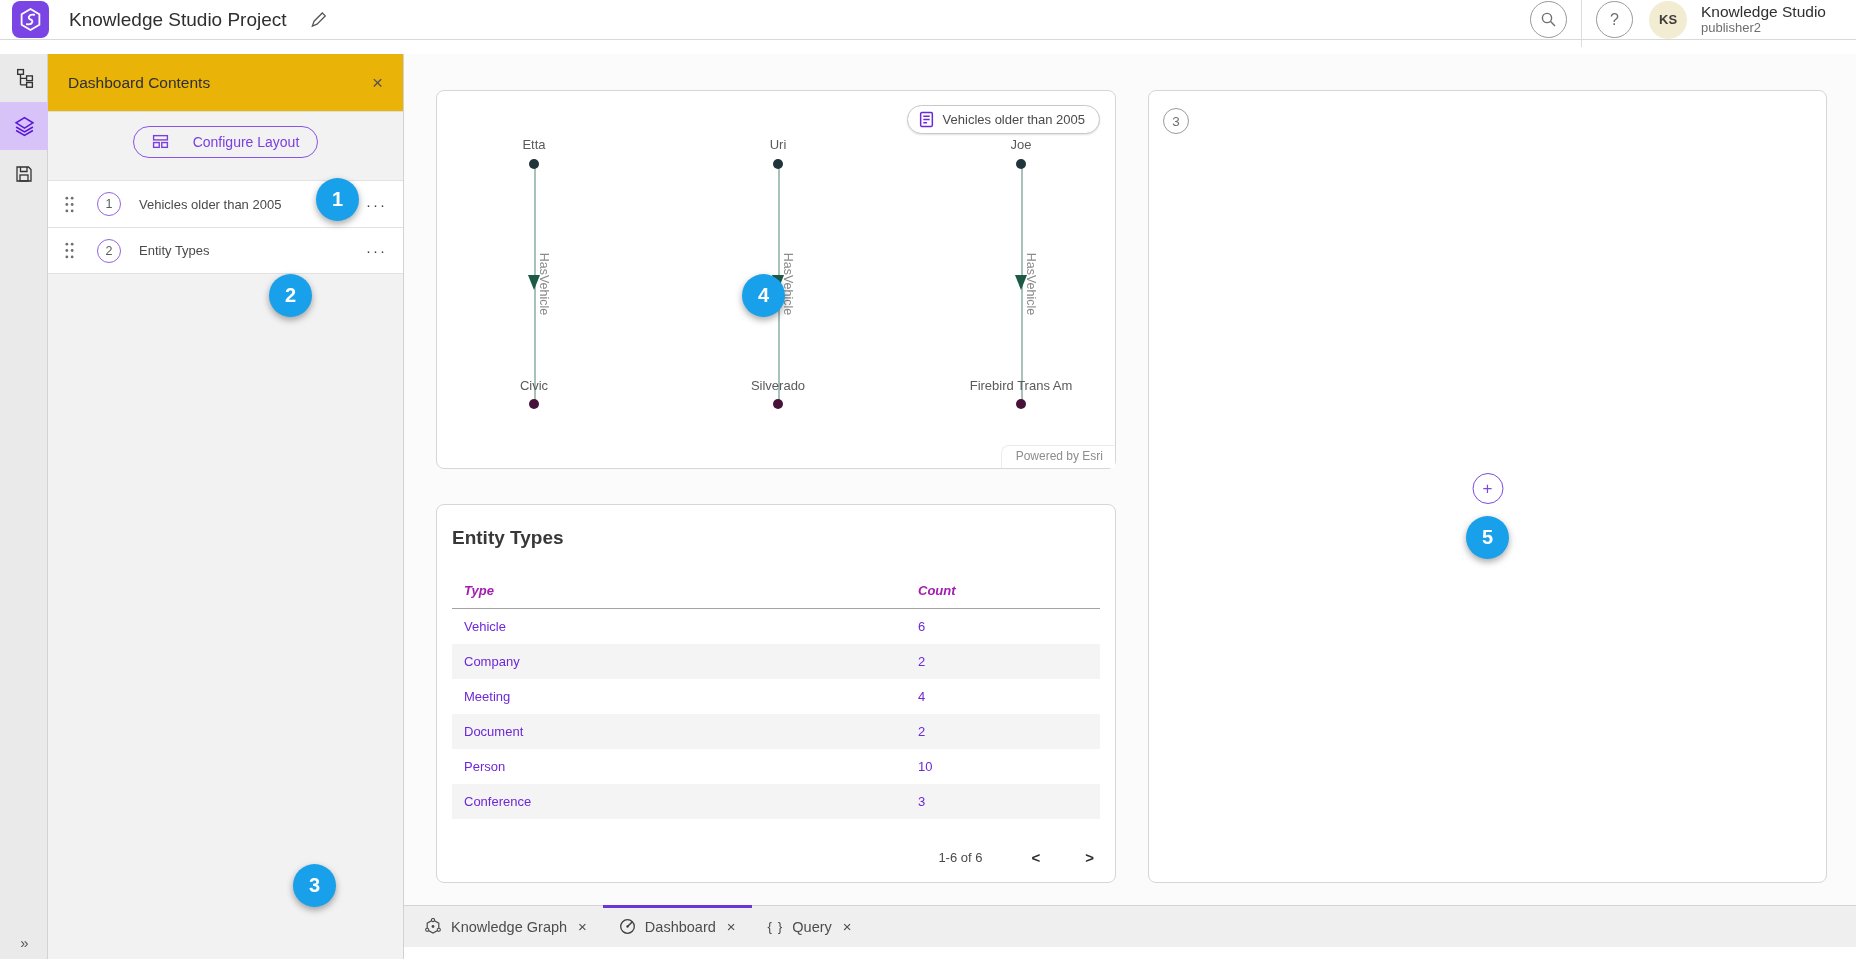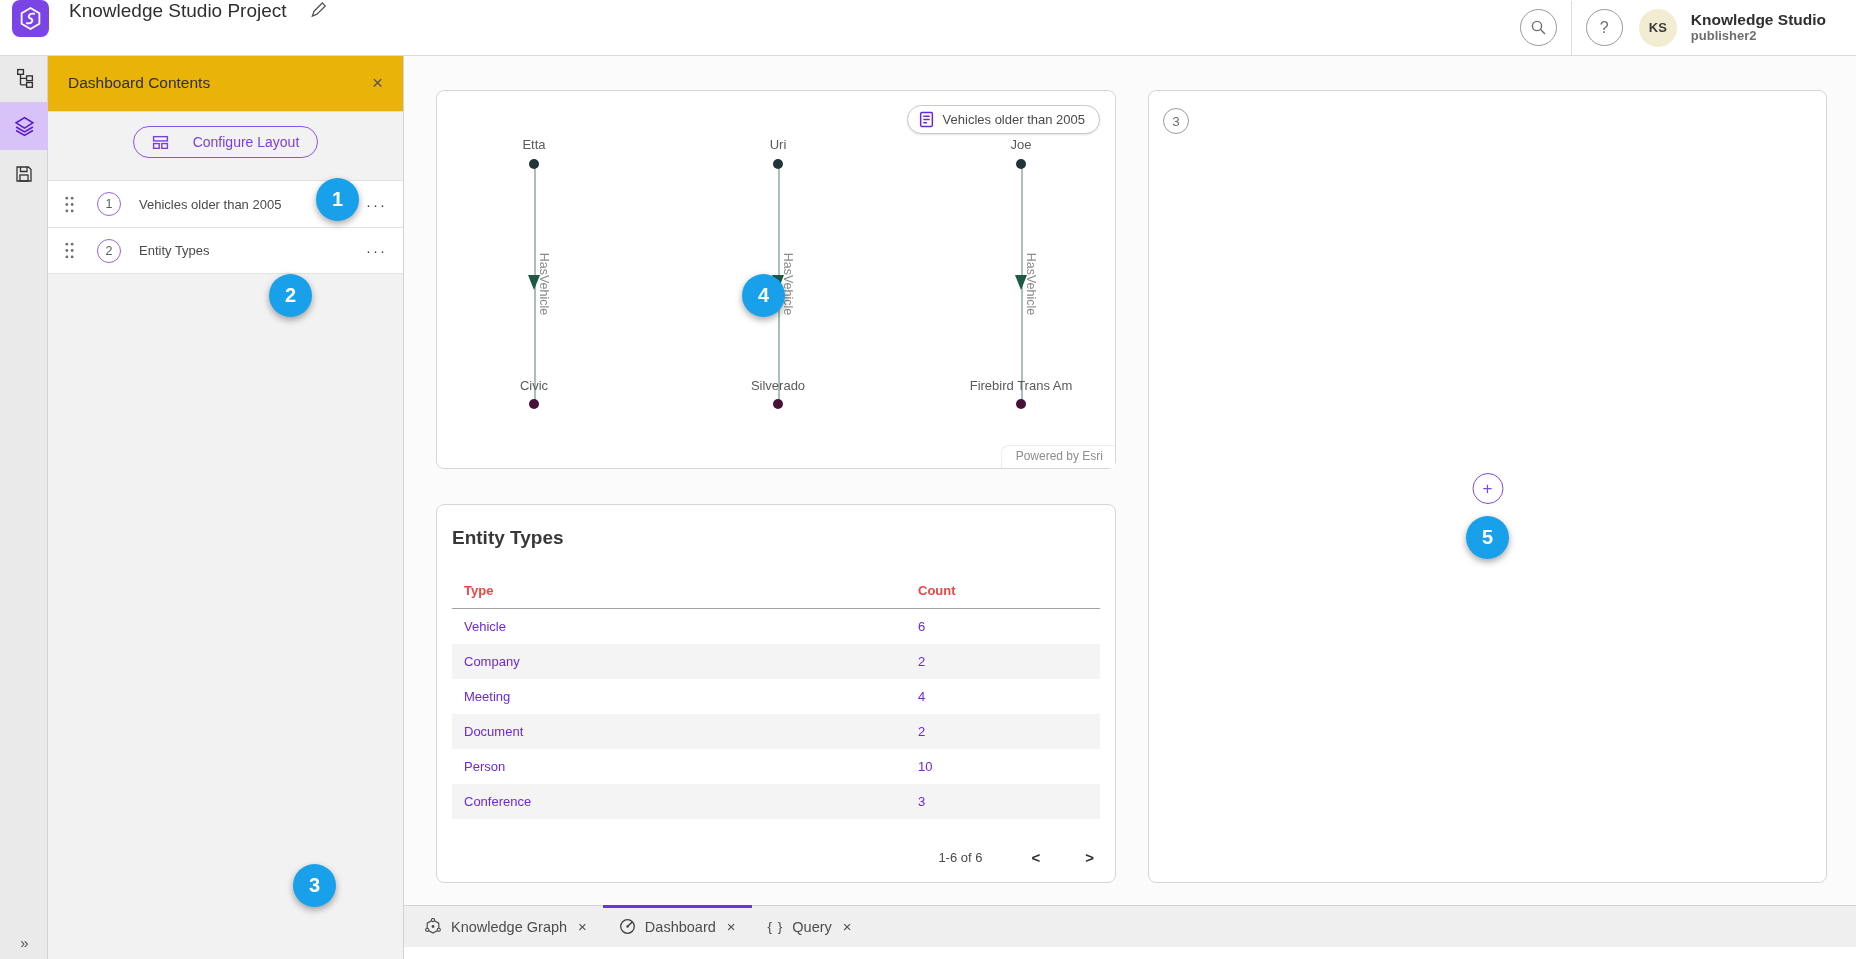--- a/index.html
+++ b/index.html
@@ -1,33 +1,33 @@
 <!DOCTYPE html>
 <html><head>
 <meta charset="utf-8">
 <style>
   * { margin:0; padding:0; box-sizing:border-box; }
   html,body { background:#fff; }
   body { font-family:"Liberation Sans","DejaVu Sans",sans-serif; color:#323232; }
   .app { position:relative; width:1856px; height:959px; overflow:hidden; background:#fff; }
 
   
-  .header { position:absolute; top:0; left:0; right:0; height:56px; background:#fff;
-            border-bottom:1px solid #d9d9d9; display:flex; align-items:flex-start; z-index:20; }
+  .header { position:absolute; top:0; left:0; right:0; height:40px; background:#fff;
+            border-bottom:1px solid #d9d9d9; display:flex; align-items:center; z-index:20; }
   .logo { width:37px; height:37px; margin-left:12px; border-radius:8px; background:#7b45e6;
           display:flex; align-items:center; justify-content:center; }
   .app-title { font-size:19px; margin-left:20px; color:#2f2f2f; }
   .edit-ic { margin-left:22px; display:flex; cursor:pointer; }
   .header-right { margin-left:auto; display:flex; align-items:center; height:100%; padding-right:30px; }
   .circle-btn { width:37px; height:37px; border-radius:50%; border:1px solid #9a9a9a; background:#fff;
                 display:flex; align-items:center; justify-content:center; color:#6e6e6e; font-size:16px; cursor:pointer; }
   .hdr-div { width:1px; height:54px; background:#dcdcdc; margin:0 14px; }
   .avatar { width:38px; height:38px; border-radius:50%; background:#f2ecd2; color:#3c3c3c;
             display:flex; align-items:center; justify-content:center; font-size:13px; font-weight:bold; margin:0 14px 0 16px; }
-  .user-block { line-height:1.15;font-weight:bold; }
+  .user-block { line-height:1.15; }
   .user-name { font-size:15.5px; color:#2f2f2f; }
   .user-role { font-size:13px; color:#6f6f6f; }
 
   
   .rail { position:absolute; top:54px; left:0; bottom:0; width:48px; background:#eaeaea;
           border-right:1px solid #d2d2d2; z-index:15; }
   .rail-item { width:48px; height:48px; display:flex; align-items:center; justify-content:center; cursor:pointer; }
   .rail-item.active { background:#d7c3f8; }
   .rail-expand { position:absolute; bottom:8px; width:48px; text-align:center; color:#555;
                  font-size:15px; letter-spacing:-1px; cursor:pointer; }
@@ -35,21 +35,21 @@
   
   .panel { position:absolute; top:54px; left:48px; bottom:0; width:356px; background:#f2f2f2;
            border-right:1px solid #d2d2d2; z-index:14; }
   .panel-header { height:58px; background:#eab308; border-bottom:1px solid #ddd;
                   display:flex; align-items:center; padding:0 20px; }
   .panel-title { font-size:15.5px; color:#2f2f2f; }
   .panel-close { margin-left:auto; font-size:19px; color:#555; cursor:pointer; line-height:1; }
   .section-head { display:flex; align-items:center; gap:13px; padding:16px 16px 4px 16px; }
   .section-title { font-size:14.5px; font-weight:bold; color:#323232; }
   .cfg-wrap { text-align:center; padding-top:14px; }
-  .pill-btn { display:inline-flex; align-items:center; gap:24px; border:1px solid #8a55e6; border-radius:17px;
+  .pill-btn { display:inline-flex; gap:24px; border:1px solid #8a55e6; border-radius:17px;
               padding:7px 18px; color:#7a3fe0; font-size:14px; background:transparent; cursor:pointer;
               font-family:inherit; }
   .rows { margin-top:22px; }
   .content-row { height:47px; background:#fff; border-top:1px solid #e2e2e2; display:flex;
                  align-items:center; padding:0 16px; cursor:pointer; }
   .content-row:last-child { border-bottom:1px solid #e2e2e2; }
   .num-circle { width:24px; height:24px; border:1.4px solid #9166e0; border-radius:50%; margin-left:22px;
                 display:flex; align-items:center; justify-content:center; font-size:12.5px; color:#5c5c5c; }
   .row-label { font-size:13px; color:#4a4a4a; margin-left:18px; }
   .row-menu { margin-left:auto; color:#3d3d3d; font-size:15px; letter-spacing:2px; cursor:pointer; }
@@ -79,21 +79,21 @@
   .vtext { position:absolute; left:calc(50% + 3px); top:54%; transform:translateY(-50%);
            writing-mode:vertical-rl; font-size:12.5px; color:#8b8b8b; z-index:2; }
   .powered { position:absolute; right:0; bottom:0; font-size:12px; color:#8d8d8d; background:#fff;
              padding:3px 12px 5px 14px; border-top-left-radius:8px; border-top:1px solid #ececec;
              border-left:1px solid #ececec; }
 
   
   .tbl-title { font-size:19px; font-weight:bold; color:#383838; margin:22px 15px 0 15px; }
   .tbl { margin:24px 15px 0 15px; }
   .tbl-head { display:flex; height:36px; align-items:center; border-bottom:1px solid #a3a3a3;
-              font-size:13px; font-weight:bold; color:#ef4444; }
+              font-size:13px; font-weight:bold; color:#a21caf;font-style:italic; }
   .tbl-row { display:flex; height:35px; align-items:center; font-size:13px; color:#6d28d9; }
   .tbl-row.alt { background:#f4f4f4; }
   .cell-type { padding-left:12px; width:466px; }
   .cell-count { flex:1; }
   .tbl-pager { position:absolute; right:15px; bottom:14px; display:flex; align-items:center; font-size:13px; color:#4a4a4a;gap:7px; }
   .pg-btn { background:none; border:none; font-size:15px; font-weight:bold; color:#2e2e2e; cursor:pointer;
             font-family:inherit; padding:2px 6px; }
   .pg-prev { margin-left:36px; } .pg-next { margin-left:26px; }
 
   

